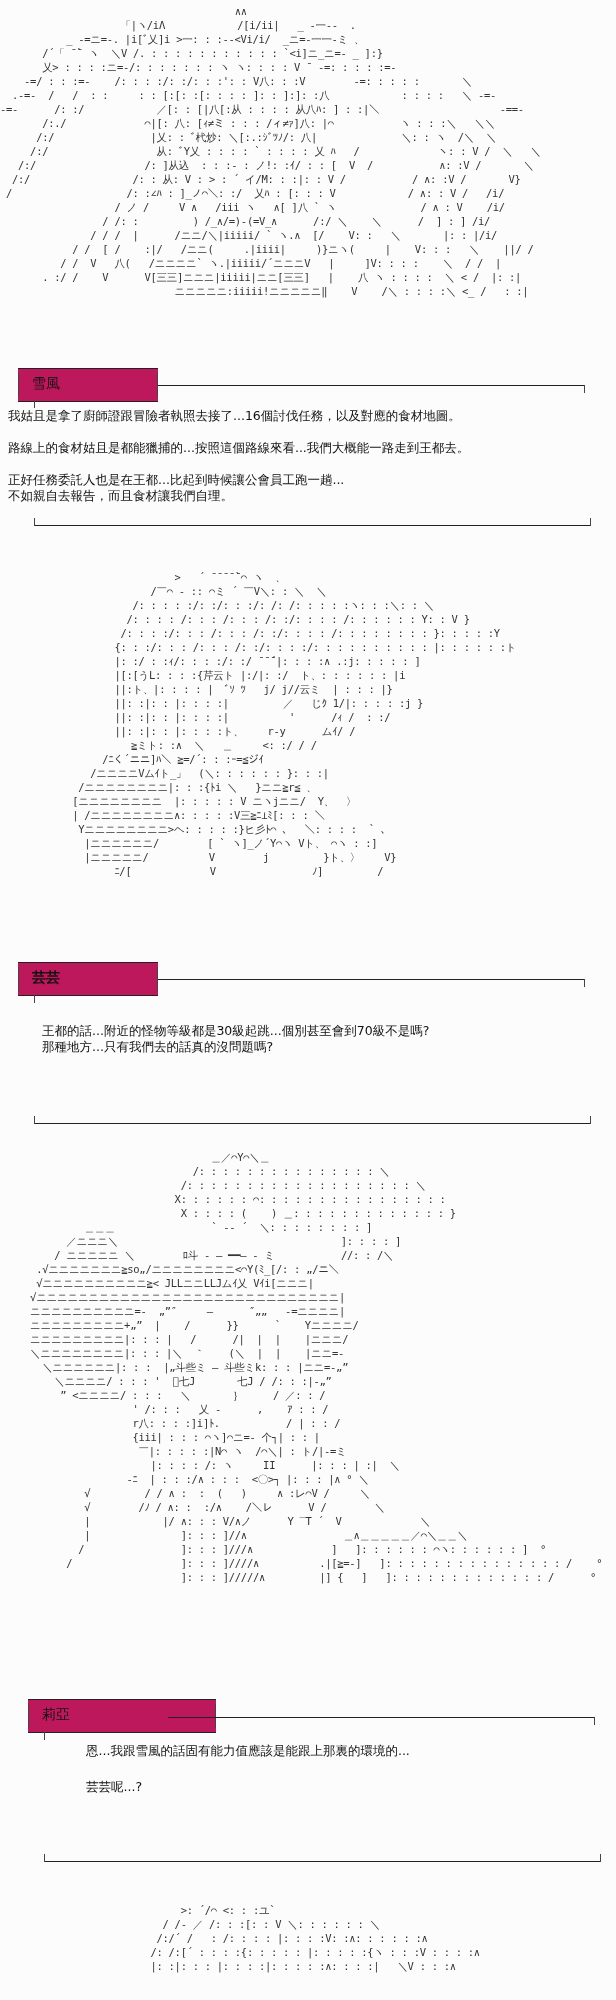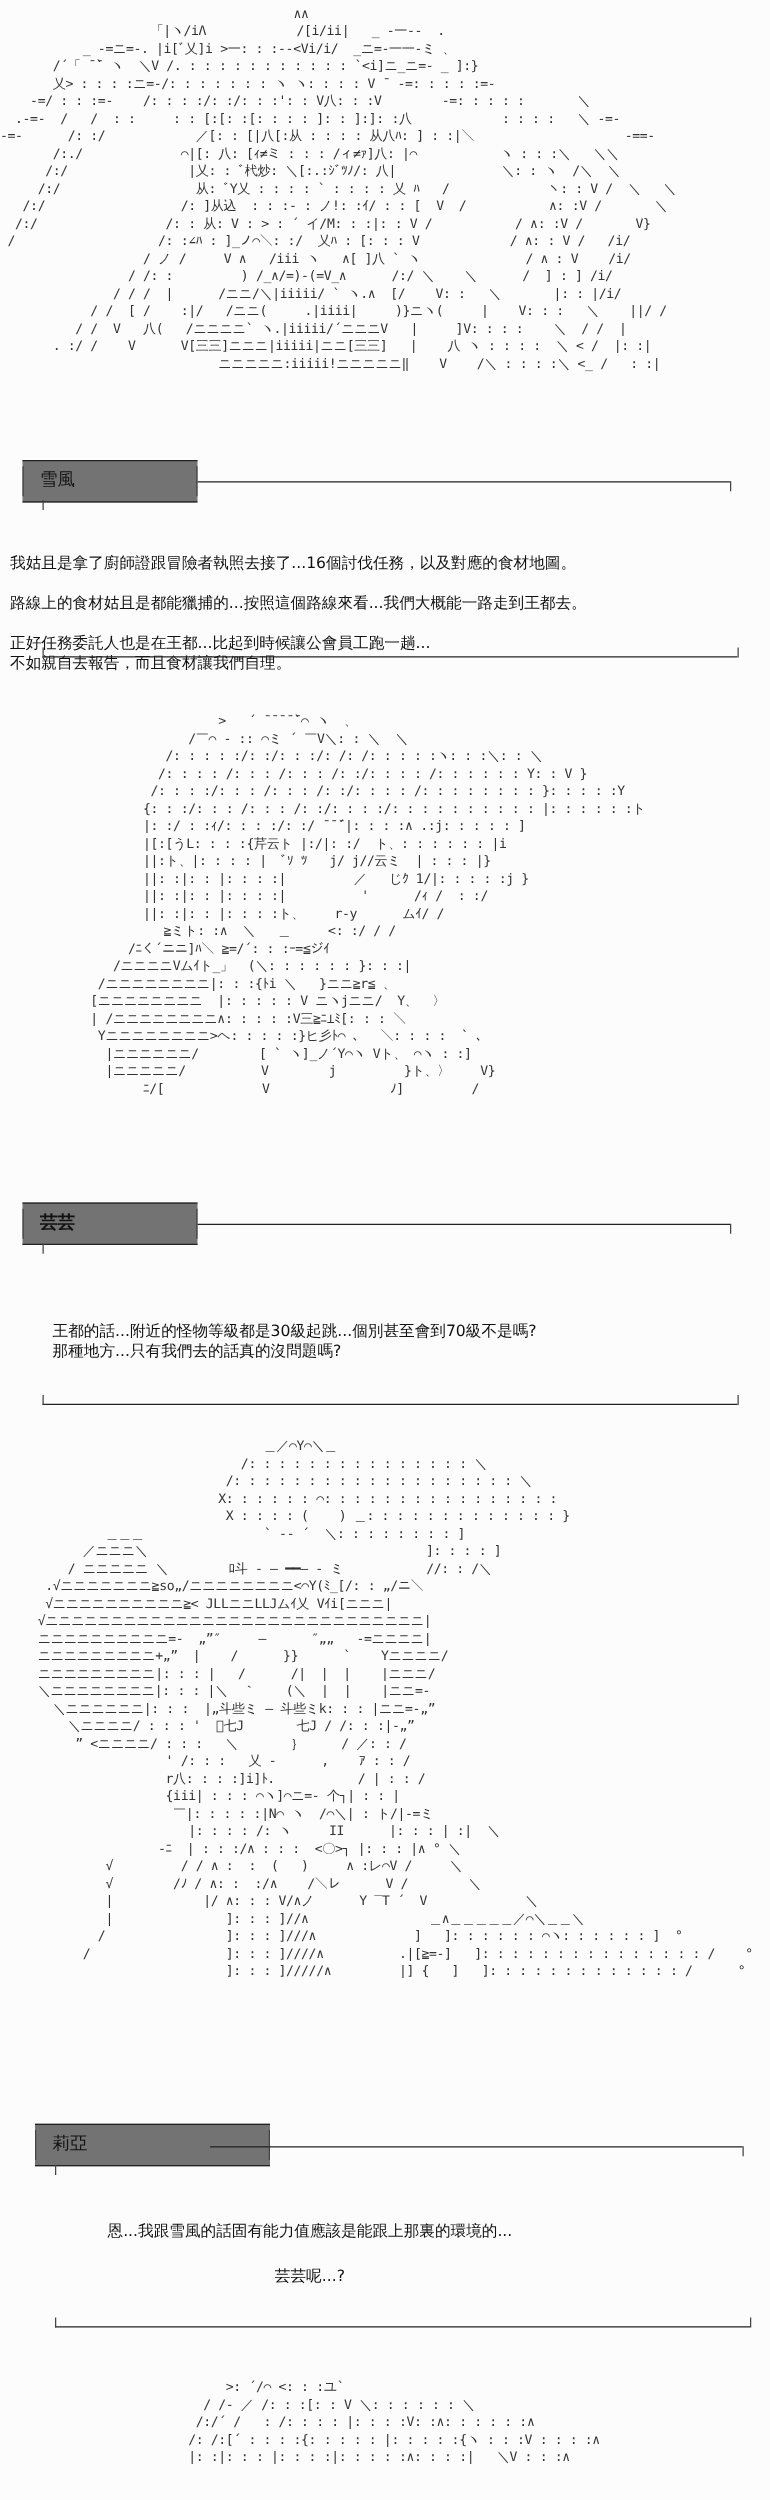--- a/index.html
+++ b/index.html
@@ -8,36 +8,36 @@
     background: #fcfcfc; position: relative;
     font-family: "DejaVu Sans", sans-serif; color: #111;
   }
   .aa {
     position: absolute; margin: 0; white-space: pre;
     font-family: "DejaVu Sans Mono", monospace;
     color: #333; line-height: 14px; font-size: 10.5px; letter-spacing: -0.3px;
   }
   .name-box {
     position: absolute; height: 32px; border: 1px solid #222;
-    border-left: none; border-right: none; background: #737373;
+    border-left: none; border-right: none; background: #be185d;
   }
   .name-box::before, .name-box::after {
     content: ""; position: absolute; top: 4px; bottom: 4px; width: 1px; background: #444;
   }
   .name-box::before { left: 0; }
   .name-box::after { right: 0; }
   .name-label {
     position: absolute; left: 14px; top: 6px; font-size: 14px; color: #111;
     font-family: "DejaVu Sans", sans-serif;
   }
   .hline { position: absolute; height: 1px; background: #222; }
   .vtick { position: absolute; width: 1px; background: #444; }
   .dialog {
     position: absolute; font-size: 12.5px; line-height: 16px; color: #111;
-    white-space: pre; font-family: "DejaVu Sans", sans-serif; margin-top: 34px;
+    white-space: pre; font-family: "DejaVu Sans", sans-serif;
   }
 </style>
 </head>
 <body>
 
 <pre class="aa" style="left:0px; top:4px;">                                       ∧∧
                     「|ヽ/iΛ            /[i/ii|   _ -一‐-  .
            _ -=ニ=-. |i[ﾞ乂]i &gt;一: : :--&lt;Vi/i/  _ニ=‐一一‐ミ 、
        /´「 ̄ ̄` ヽ  ＼V /. : : : : : : : : : : : `&lt;i]ニ_ニ=‐ _ ]:}
        乂&gt; : : : :ニ=-/: : : : : : : ヽ ヽ: : : : V ̄  -=: : : : :=-
@@ -143,21 +143,21 @@
            /                  ]: : : ]////∧          .|[≧=‐]   ]: : : : : : : : : : : : : : : /    °
                               ]: : : ]/////∧         |] {   ]   ]: : : : : : : : : : : : : /      °</pre>
 
 <div class="name-box" style="left:28px; top:1699px; width:140px;padding-left:48px;">
   <span class="name-label">莉亞</span>
 </div>
 <div class="hline" style="left:168px; top:1717px; width:426px;"></div>
 <div class="vtick" style="left:594px; top:1717px; height:8px;"></div>
 <div class="vtick" style="left:44px; top:1732px; height:8px;"></div>
 
-<div class="dialog" style="left:86px; top:1742px; line-height:18px;text-align:center;"><span>恩...我跟雪風的話固有能力值應該是能跟上那裏的環境的...</span>
+<div class="dialog" style="left:86px; top:1742px; line-height:18px;"><span>恩...我跟雪風的話固有能力值應該是能跟上那裏的環境的...</span>
 <span></span>
 <span>芸芸呢...?</span></div>
 <div class="hline" style="left:44px; top:1861px; width:556px;"></div>
 <div class="vtick" style="left:44px; top:1854px; height:8px;"></div>
 <div class="vtick" style="left:600px; top:1854px; height:8px;"></div>
 
 <pre class="aa" style="left:0px; top:1903px;">                              &gt;: ´/⌒ &lt;: : :ユ`
                            / /‐ ／ /: : :[: : V ＼: : : : : : ＼
                           /:/´ /   : /: : : : |: : : :V: :∧: : : : : :∧
                          /: /:[´ : : : :{: : : : : |: : : : :{ヽ : : :V : : : :∧

